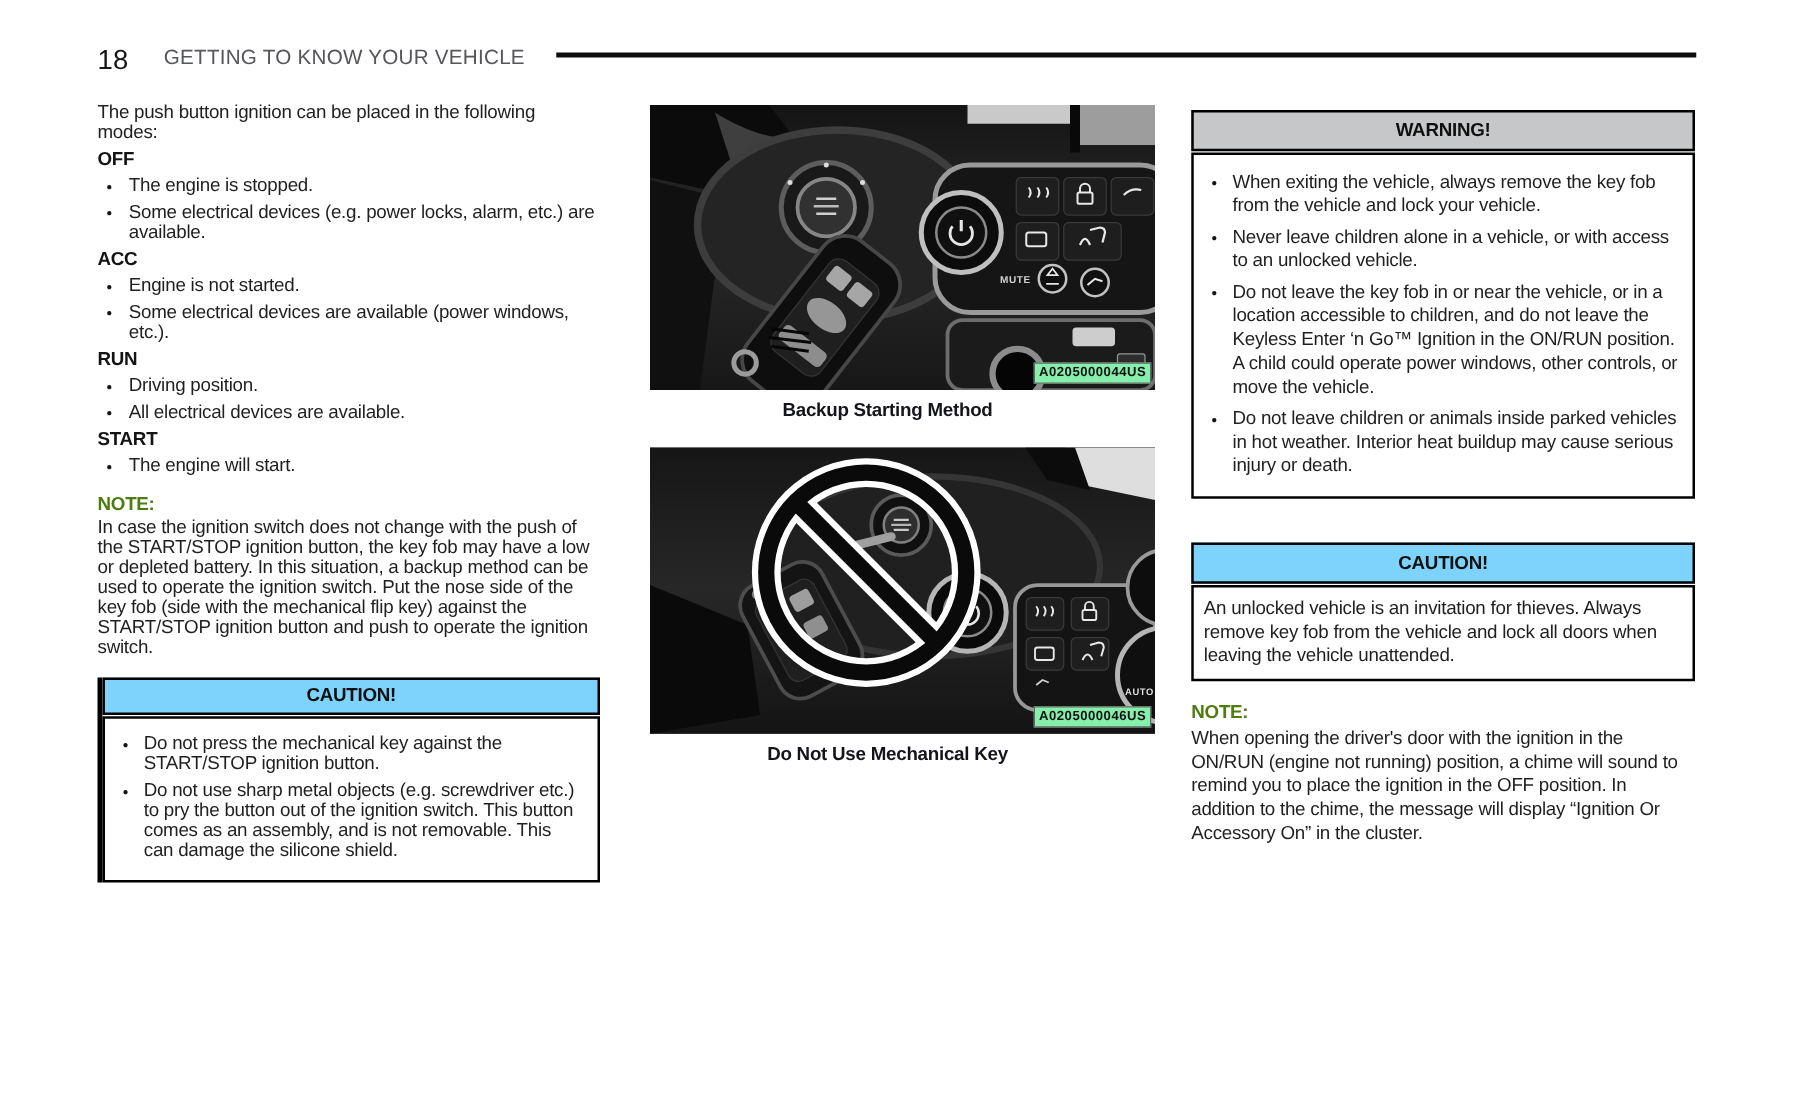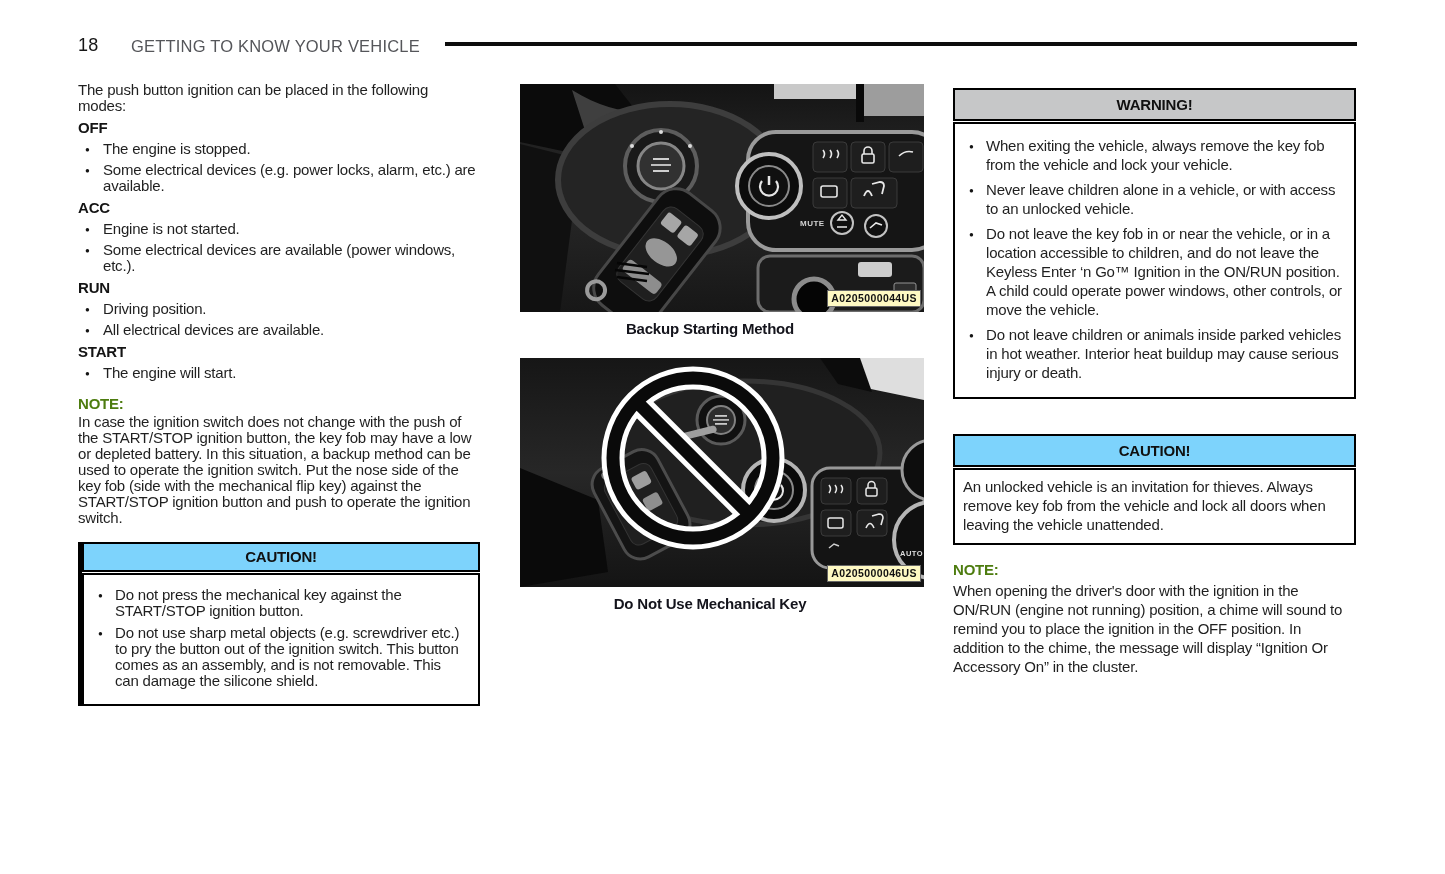--- a/index.html
+++ b/index.html
@@ -1,21 +1,21 @@
 <!DOCTYPE html>
 <html><head>
 <meta charset="utf-8">
 <style>
   html,body { margin:0; padding:0; background:#ffffff; }
   .page {
     position:relative; width:1445px; height:874px; background:#fff;
     font-family:"Liberation Sans", sans-serif; color:#1f1f1f; overflow:hidden;
   }
   
-  .page-number { position:absolute; left:78px; top:35px; font-size:18px; color:#161616; letter-spacing:0.2px; }
+  .page-number { position:absolute; left:78px; top:35px; font-size:22px; color:#161616; letter-spacing:0.2px; }
   .page-title  { position:absolute; left:131px; top:37px; font-size:16.5px; color:#55565a; letter-spacing:0.2px; font-weight:500; }
   .header-rule { position:absolute; left:445px; top:42px; width:912px; height:4px; background:#0d0d0d; }
 
   
   .col-left  { position:absolute; left:78px;  top:82px; width:402px; font-size:15px; line-height:16px; letter-spacing:-0.2px; }
   .col-mid   { position:absolute; left:520px; top:84px; width:380px; }
   .col-right { position:absolute; left:953px; top:88px; width:403px; font-size:15px; line-height:19px; letter-spacing:-0.2px; }
 
   p { margin:0; }
   .intro { margin-bottom:5px; }
@@ -38,21 +38,21 @@
   .thick-left { border-left:4px solid #000; }
   .col-right .box.warning { margin-top:0; }
   .col-right .box.caution-r { margin-top:35px; }
   .col-right .box-body.plain { padding:7px 8px 9px; }
 
   
   figure { margin:0; }
   .fig-img { position:relative; width:404px; background:#1d1d1d; }
   .fig-img svg { display:block; }
   .fig-code {
-    position:absolute; right:3px; bottom:5px; background:#fef9c3; border:1px solid #666;
+    position:absolute; right:3px; bottom:5px; background:#86efac; border:1px solid #666;
     padding:0 3px; font-size:10.5px; font-weight:bold; letter-spacing:0.4px; color:#111; line-height:15px;
   }
   figcaption { text-align:center; font-weight:bold; font-size:15px; margin-top:8px; color:#14141c; letter-spacing:-0.2px; }
   .fig2 { margin-top:21px; }
 </style>
 </head>
 <body>
 
 <div class="page">
 

